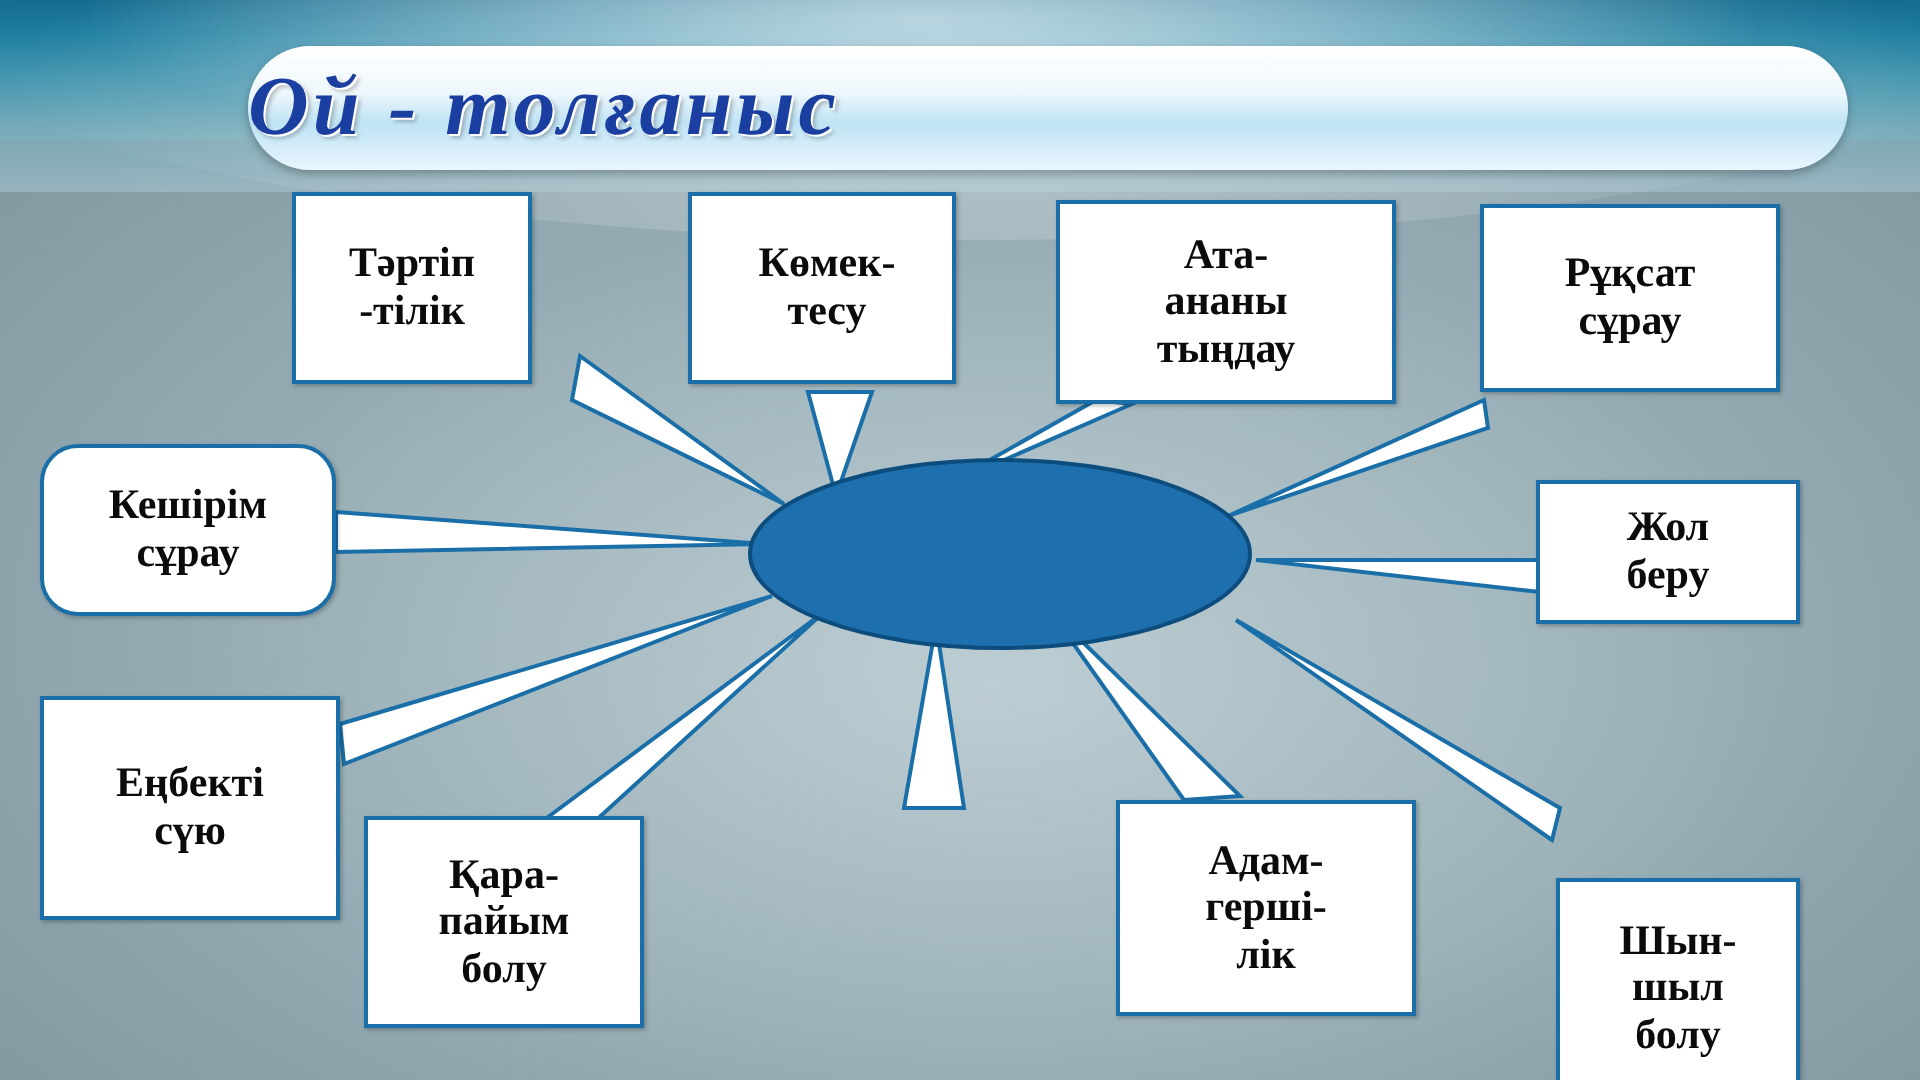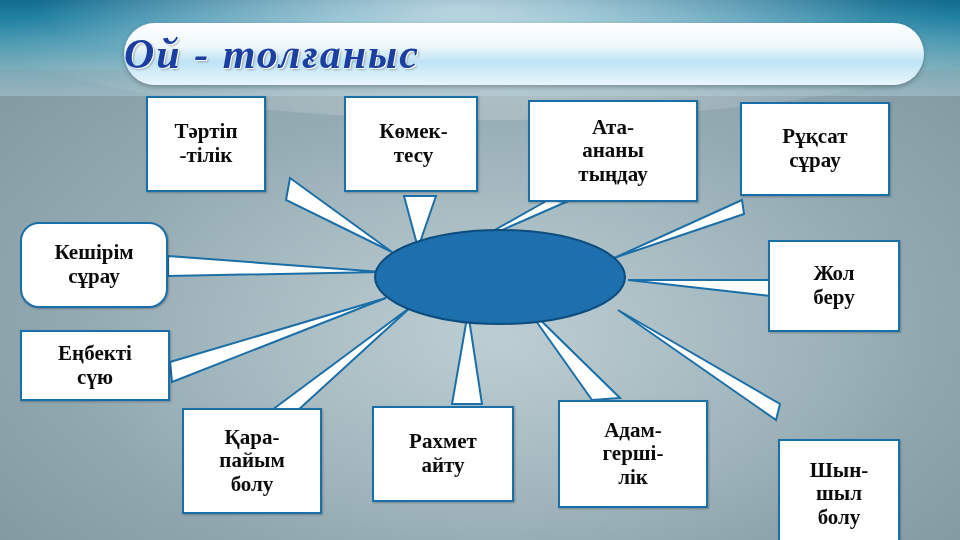--- a/index.html
+++ b/index.html
@@ -122,29 +122,27 @@
 -тілік</div>
   <div class="node" style="left:344px;top:96px;width:134px;height:96px;padding-left:11px;">Көмек-
 тесу</div>
   <div class="node" style="left:528px;top:100px;width:170px;height:102px;">Ата-
 ананы
 тыңдау</div>
   <div class="node" style="left:740px;top:102px;width:150px;height:94px;">Рұқсат
 сұрау</div>
   <div class="node" style="left:20px;top:222px;width:148px;height:86px;border-radius:19px;">Кешірім
 сұрау</div>
-  <div class="node" style="left:768px;top:240px;width:132px;height:92px;">Жол
+  <div class="node" style="left:768px;top:240px;width:132px;height:72px;">Жол
 беру</div>
-  <div class="node" style="left:20px;top:330px;width:150px;height:71px;">Еңбекті
+  <div class="node" style="left:20px;top:348px;width:150px;height:112px;">Еңбекті
 сүю</div>
   <div class="node" style="left:778px;top:392px;width:122px;height:110px;margin-top:47px;">Шын-
 шыл
 болу</div>
   <div class="node" style="left:182px;top:408px;width:140px;height:106px;">Қара-
 пайым
 болу</div>
-  <div class="node" style="left:372px;top:406px;width:142px;height:96px;">Рахмет
-айту</div>
   <div class="node" style="left:558px;top:400px;width:150px;height:108px;">Адам-
 герші-
 лік</div>
 
 </div>
 
 </body></html>

